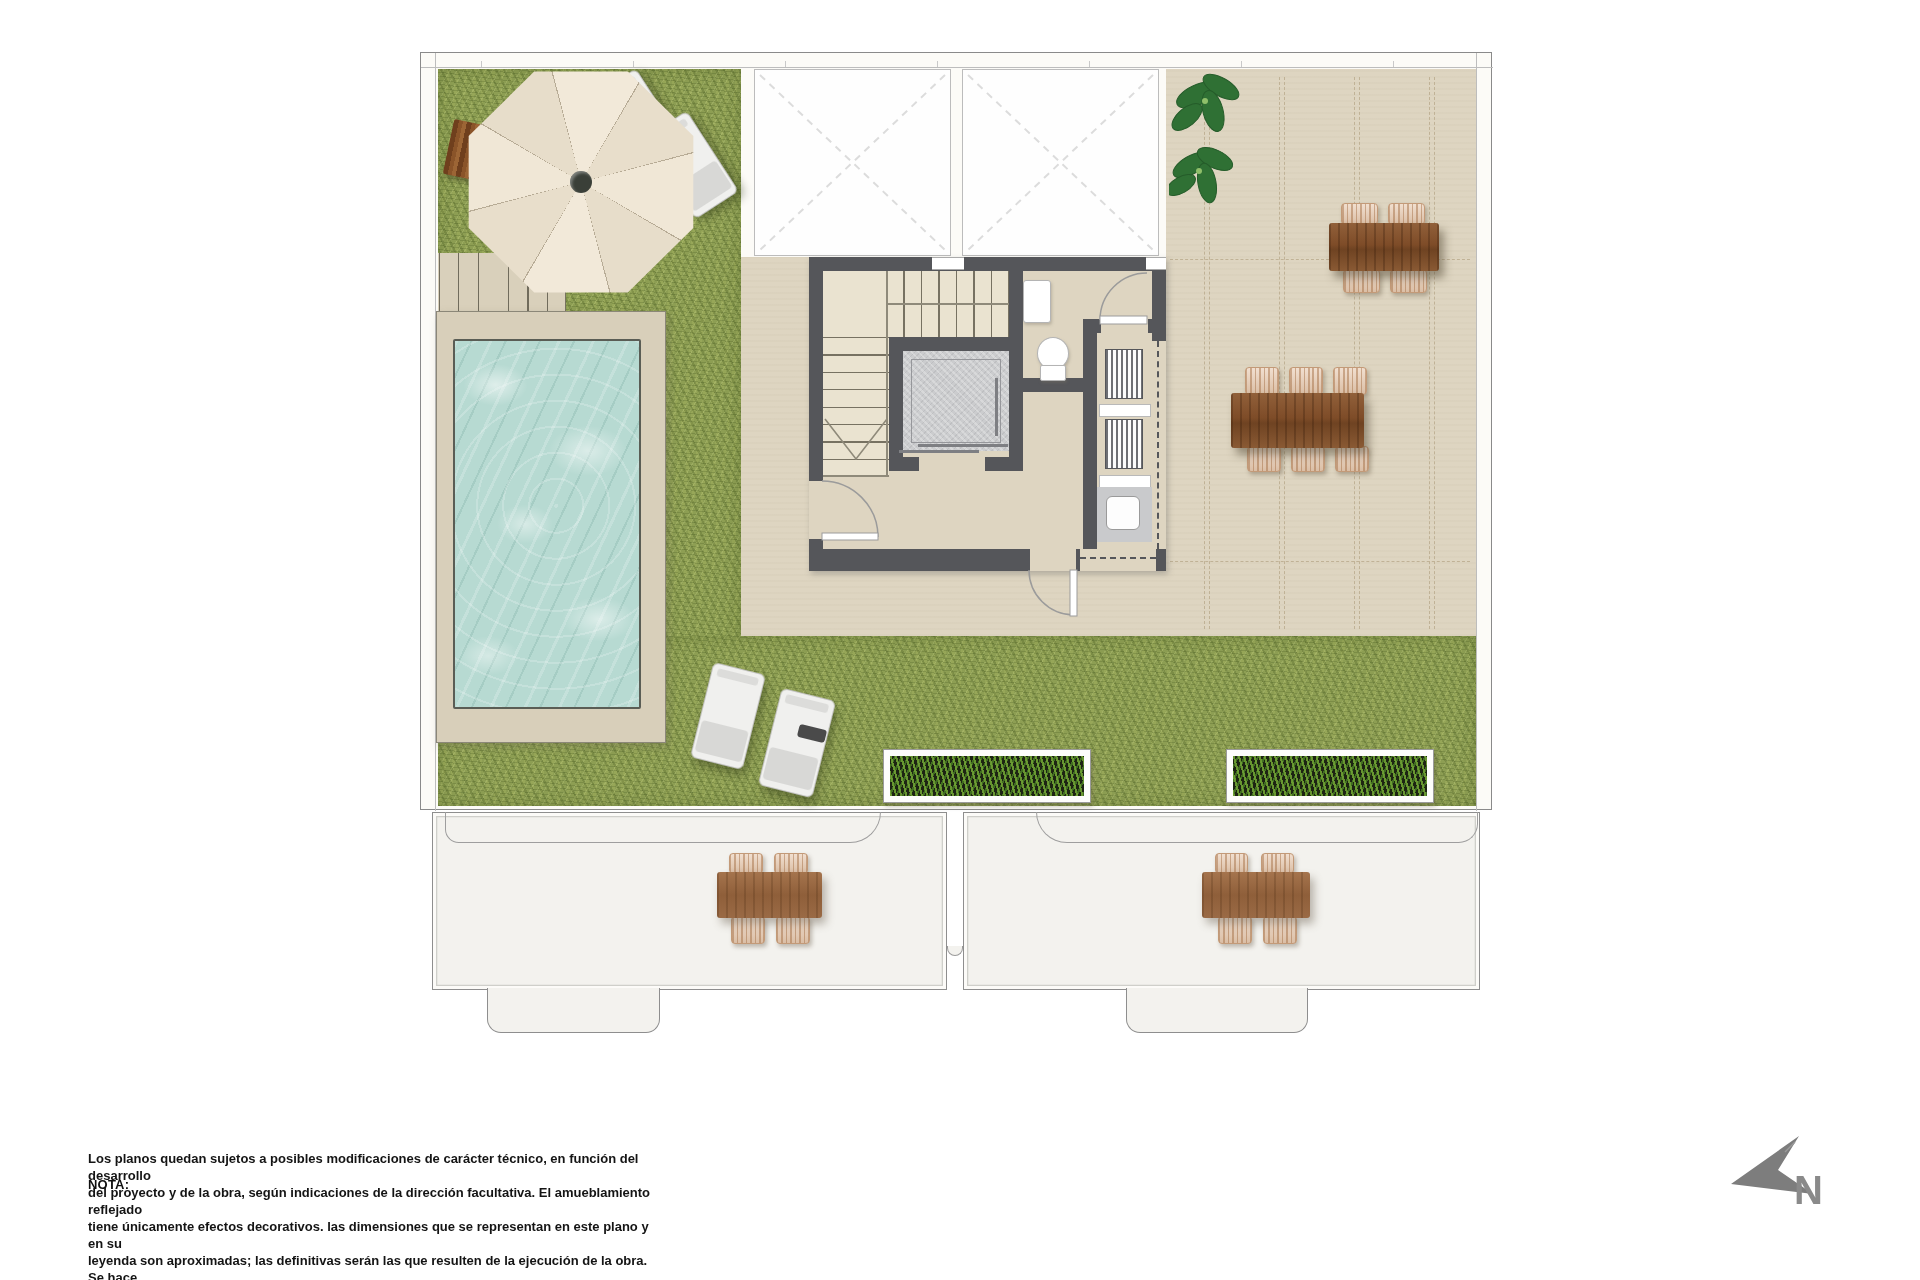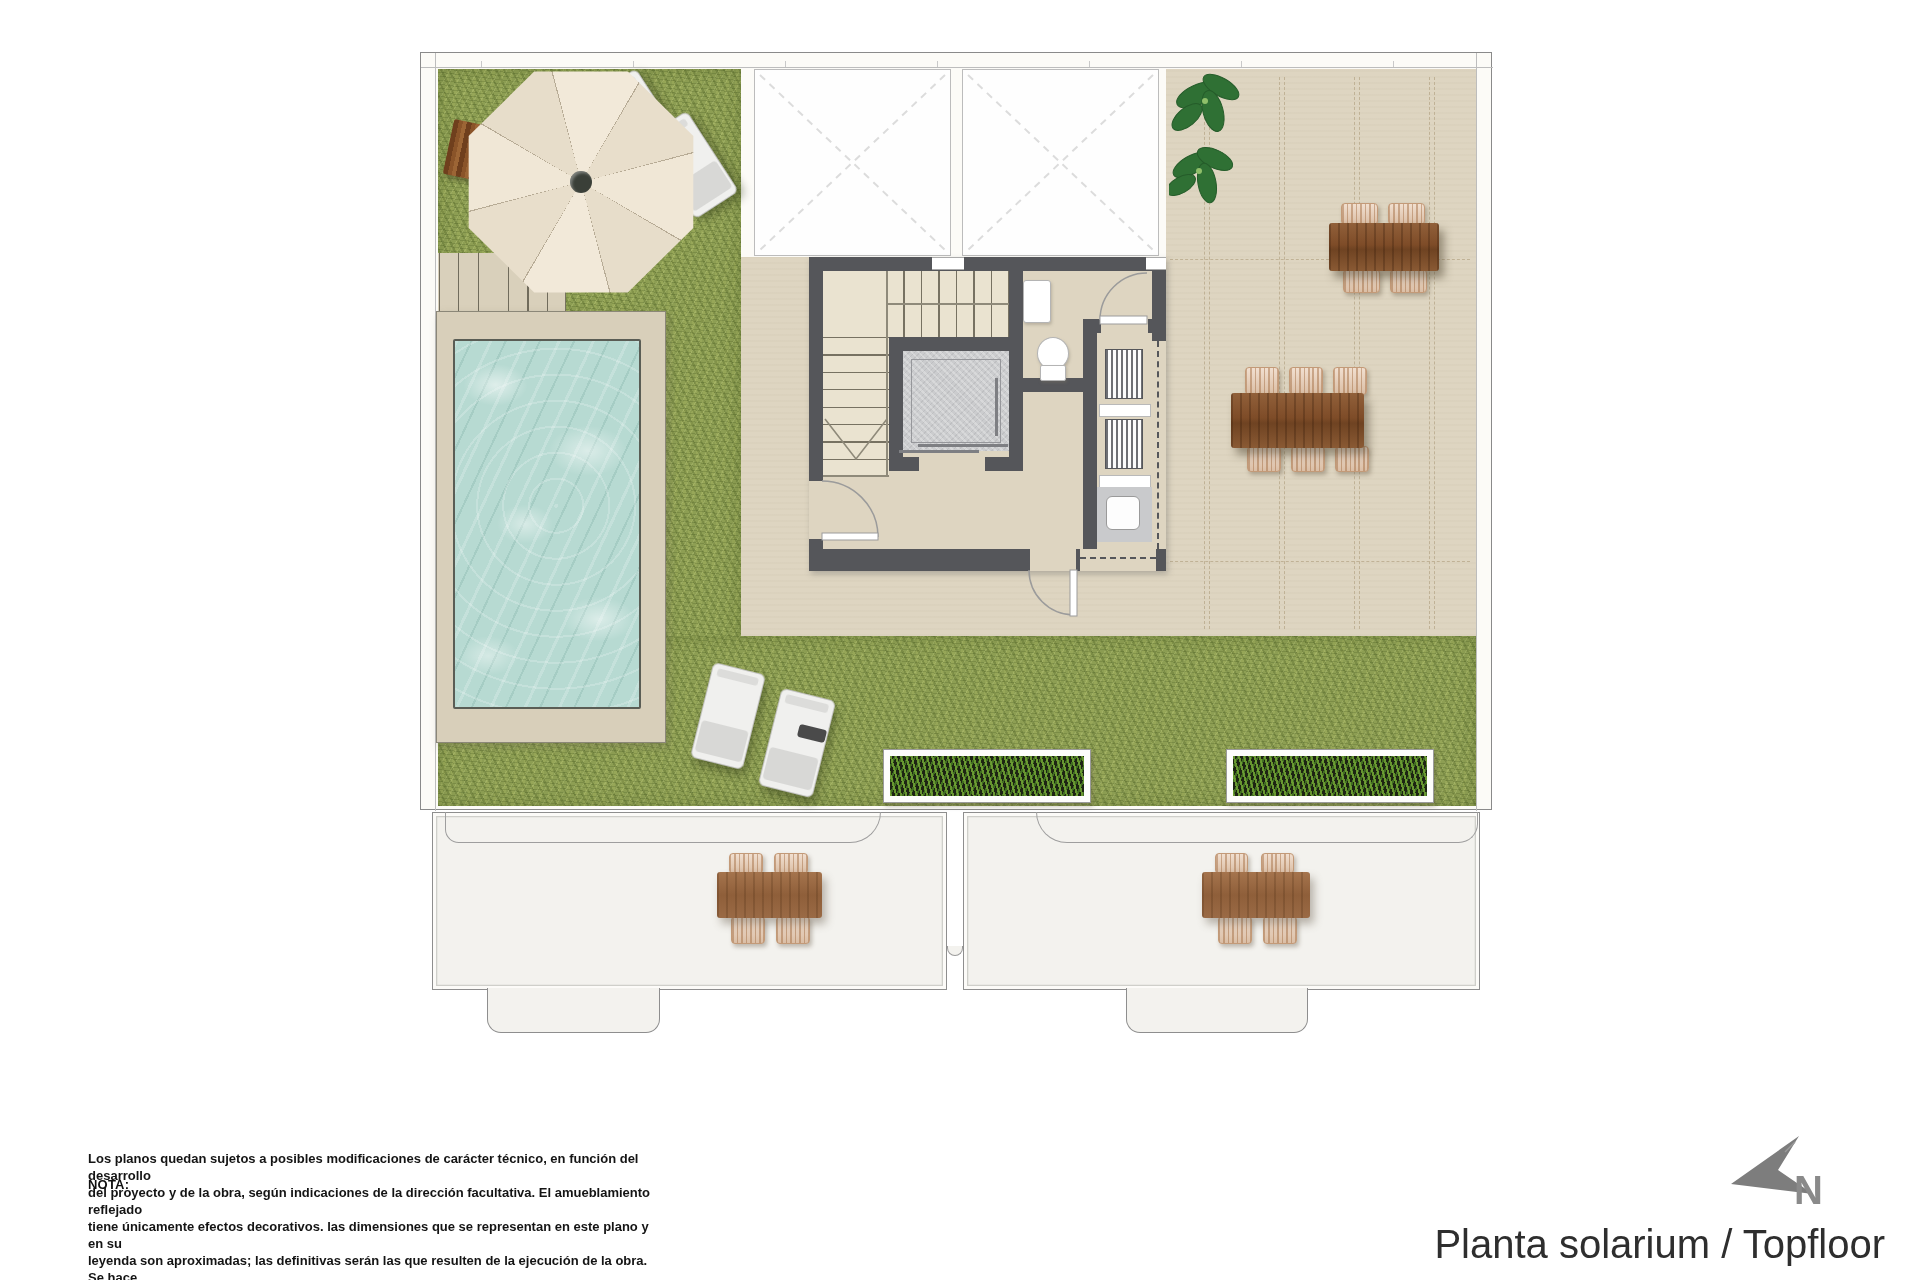--- a/index.html
+++ b/index.html
@@ -303,14 +303,13 @@
 entrega de la obra solo con el mobiliario y electrodomésticos que consten en la memoria de calidades.
 El mobiliario de la cocina y la disposición de los sanitarios puede sufrir ligeras variaciones en función
 del montaje definitivo.</div>
 
   <svg class="abs" style="left:1725px;top:1130px;" width="90" height="70" viewBox="0 0 90 70">
     <polygon points="6,54 74,6 53,40 88,64" fill="#7d7d7d"></polygon>
     <path d="M60,22 L70,12" stroke="#9a9a9a" stroke-width="1.5" fill="none"></path>
   </svg>
   <div class="abs north-n" style="left:1794px;top:1168px;">N</div>
 
-  <div class="abs sheet-title" style="left:1385px;top:1222px;">Planta solarium / Topfloor</div>
 </div>
 
 </body></html>

